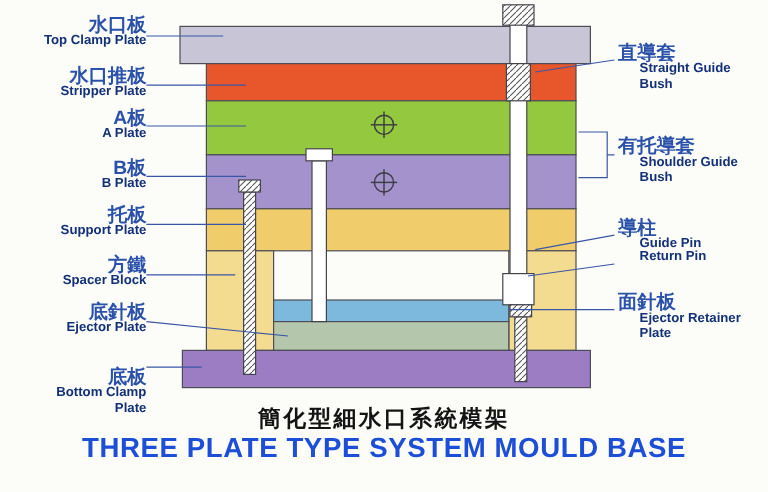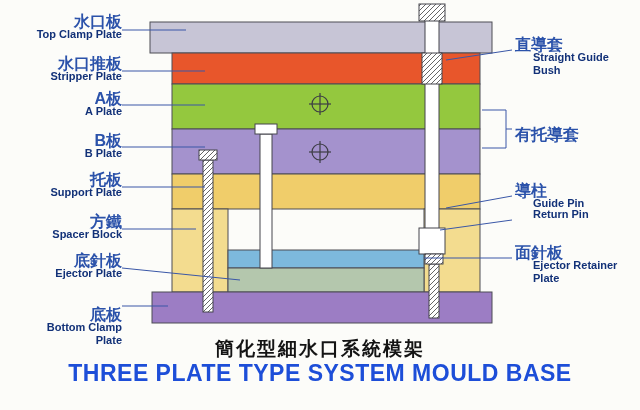--- a/index.html
+++ b/index.html
@@ -135,22 +135,23 @@
   </div>
   <div class="lbl left" style="top:308px">
     <div class="cn">底板</div>
     <div class="en">Bottom Clamp Plate</div>
   </div>
 
   <div class="lbl right" style="top:38px">
     <div class="cn">直導套</div>
     <div class="en">Straight Guide Bush</div>
   </div>
-  <div class="lbl right" style="top:128px">
+  <div class="lbl right" style="top:116px">
     <div class="cn">有托導套</div>
+    <div class="en">Shoulder Guide Bush</div>
   </div>
   <div class="lbl right" style="top:184px">
     <div class="cn">導柱</div>
     <div class="en">Guide Pin</div>
   </div>
   <div class="lbl right" style="top:208px">
     <div class="en">Return Pin</div>
   </div>
   <div class="lbl right" style="top:246px">
     <div class="cn">面針板</div>

